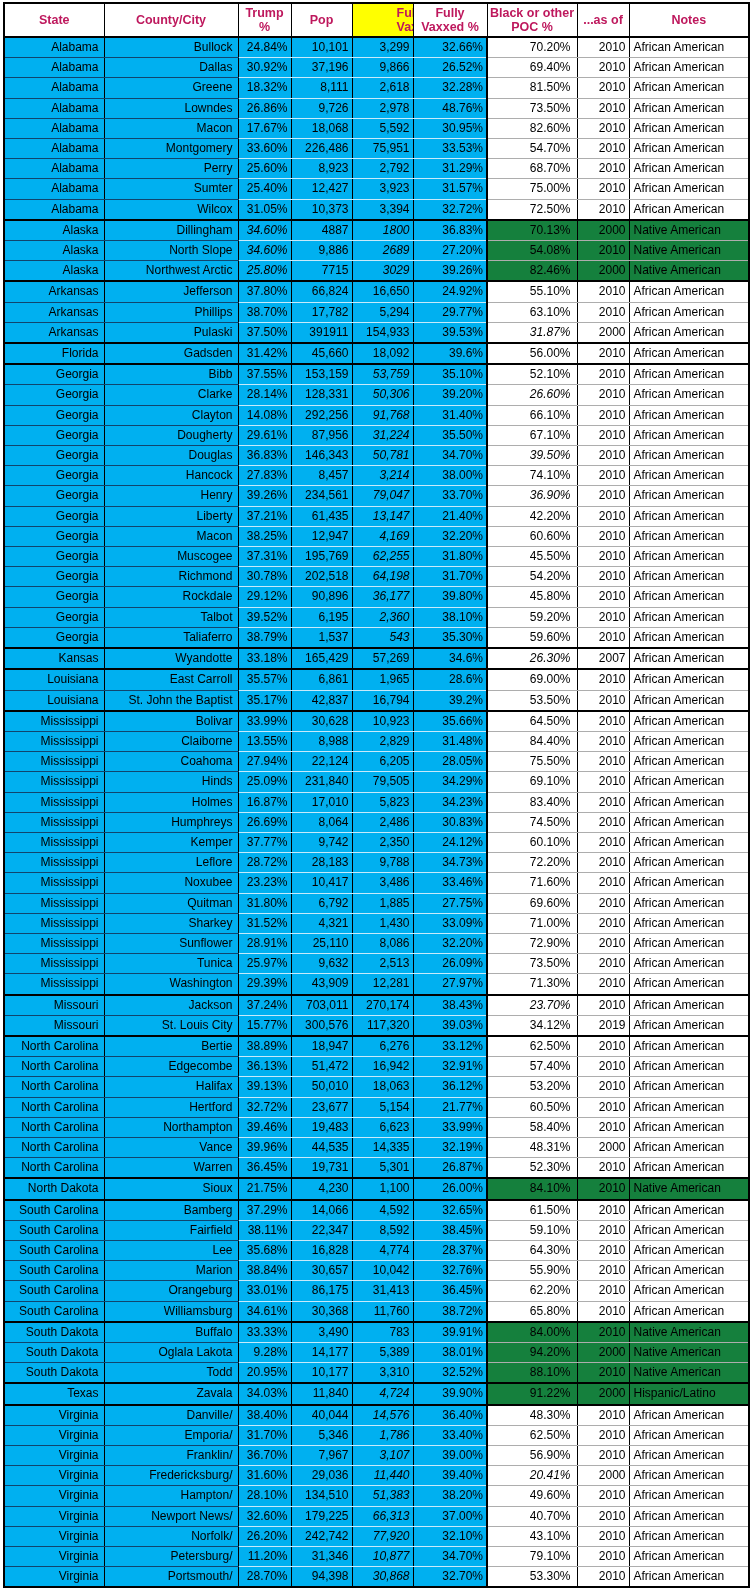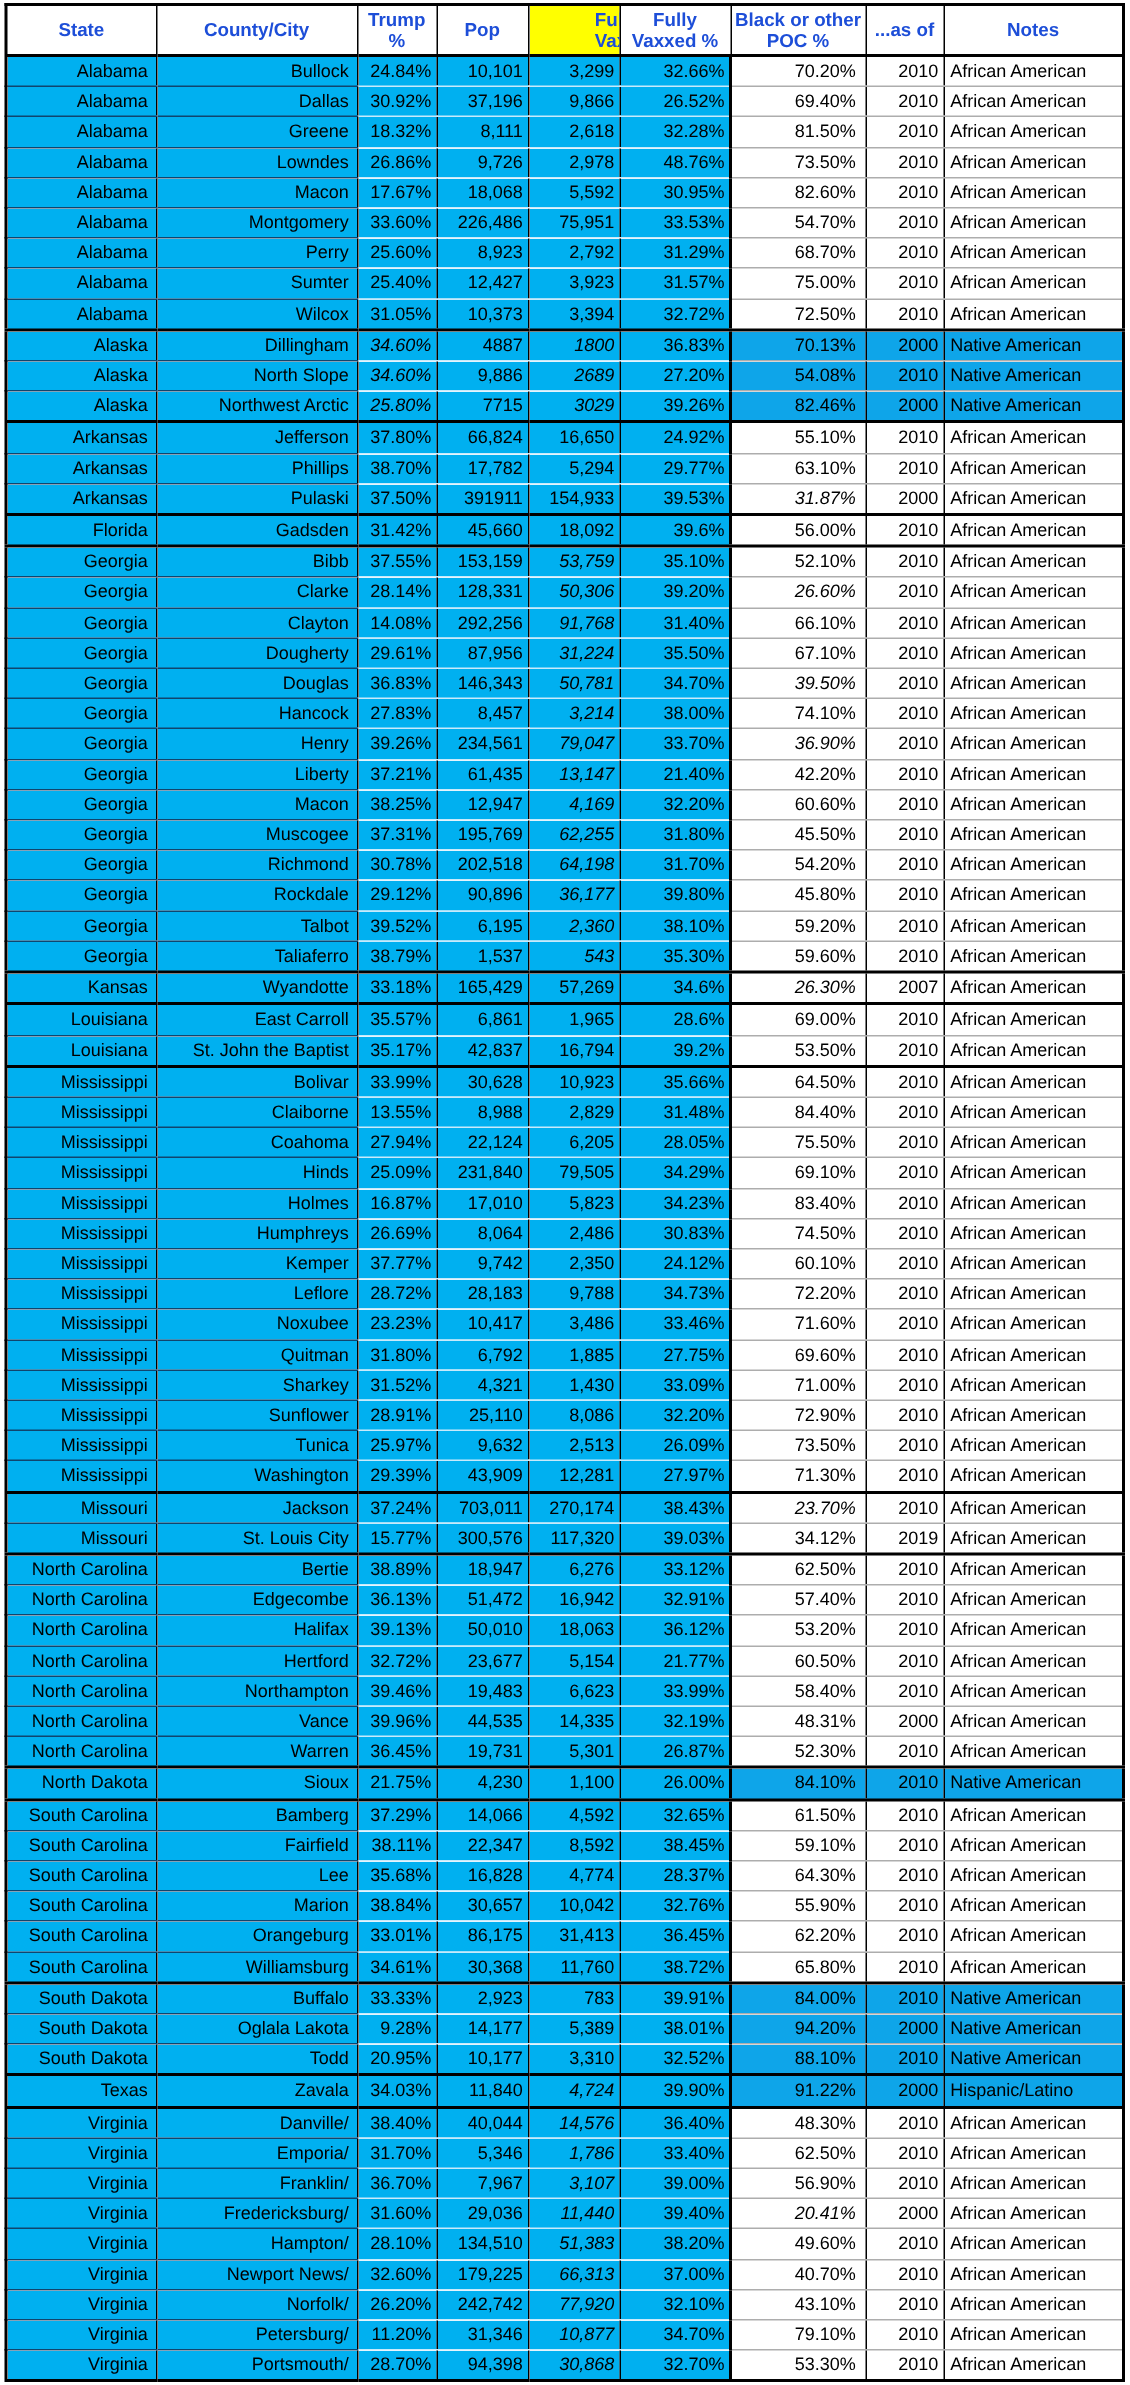--- a/index.html
+++ b/index.html
@@ -2,42 +2,42 @@
 <html><head>
 <meta charset="utf-8">
 <style>
   html,body{margin:0;padding:0;background:#ffffff;}
   body{width:753px;font-family:"Liberation Sans",sans-serif;}
   .wrap{padding:2px 3px;}
   table.grid{border-collapse:collapse;table-layout:fixed;width:747px;border:2px solid #000;}
   col.c0{width:100px}col.c1{width:134px}col.c2{width:53px}col.c3{width:61px}
   col.c4{width:61px}col.c5{width:74px}col.c6{width:90px}col.c7{width:52px}col.c8{width:120px}
   thead th{
-    background:#ffffff;color:#1d4ed8;font-weight:bold;font-size:12.5px;line-height:14px;
+    background:#ffffff;color:#be185d;font-weight:bold;font-size:12.5px;line-height:14px;
     height:30px;text-align:center;vertical-align:middle;
     border-left:1px solid #000;border-bottom:2px solid #000;
     white-space:normal;padding:1px 2px;overflow:hidden;
   }
   thead th.c0{border-left:none}
   thead th.hl{background:#FFFF00;padding-left:44px;}
   td{
     font-size:12px;height:19.2px;line-height:19.2px;vertical-align:middle;
     padding:0 3px;text-align:right;white-space:nowrap;overflow:hidden;
     border-left:1px solid #000;border-bottom:1px solid #adadad;color:#000;
   }
   td.c0{border-left:none}
   
   td.c0,td.c1,td.c2,td.c3,td.c4,td.c5{background:#00B0F0;}
   
   td.c0,td.c1{border-bottom-color:#10456e;padding-right:5px;}
   td.c2,td.c3,td.c4,td.c5{border-bottom-color:#c7eafb;}
   td.c6,td.c7,td.c8{border-bottom-color:#adadad;background:#ffffff;}
   td.c6{border-left:2px solid #000;padding-right:6px;}
   td.c8{text-align:left;padding-left:4px;}
-  tr.gray td.c6,tr.gray td.c7,tr.gray td.c8{background:#0ea5e9;}
+  tr.gray td.c6,tr.gray td.c7,tr.gray td.c8{background:#15803d;}
   tr.group-end td{border-bottom:2px solid #000;}
   td.it{font-style:italic;}
 </style>
 </head>
 <body>
 
 <div class="wrap">
   <table class="grid">
     <colgroup>
       <col class="c0">
@@ -754,21 +754,21 @@
           <td class="c4">11,760</td>
           <td class="c5">38.72%</td>
           <td class="c6">65.80%</td>
           <td class="c7">2010</td>
           <td class="c8">African American</td>
         </tr>
         <tr class="gray ">
           <td class="c0">South Dakota</td>
           <td class="c1">Buffalo</td>
           <td class="c2">33.33%</td>
-          <td class="c3">2,923</td>
+          <td class="c3">3,490</td>
           <td class="c4">783</td>
           <td class="c5">39.91%</td>
           <td class="c6">84.00%</td>
           <td class="c7">2010</td>
           <td class="c8">Native American</td>
         </tr>
         <tr class="gray ">
           <td class="c0">South Dakota</td>
           <td class="c1">Oglala Lakota</td>
           <td class="c2">9.28%</td>

